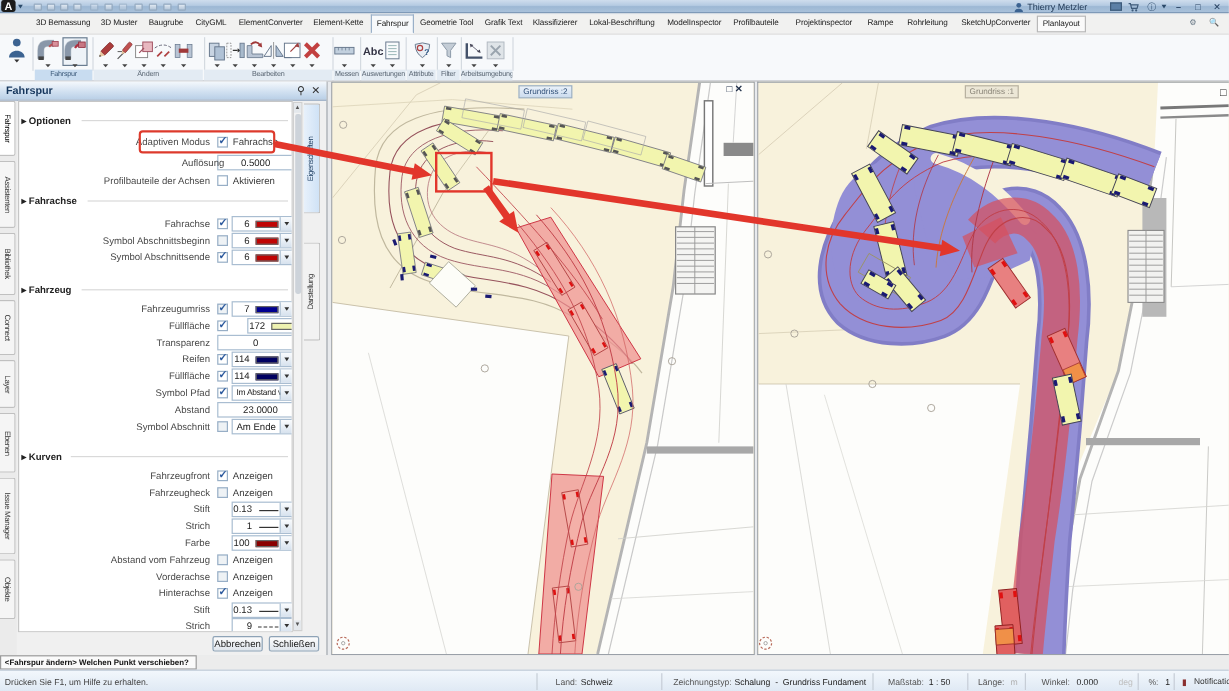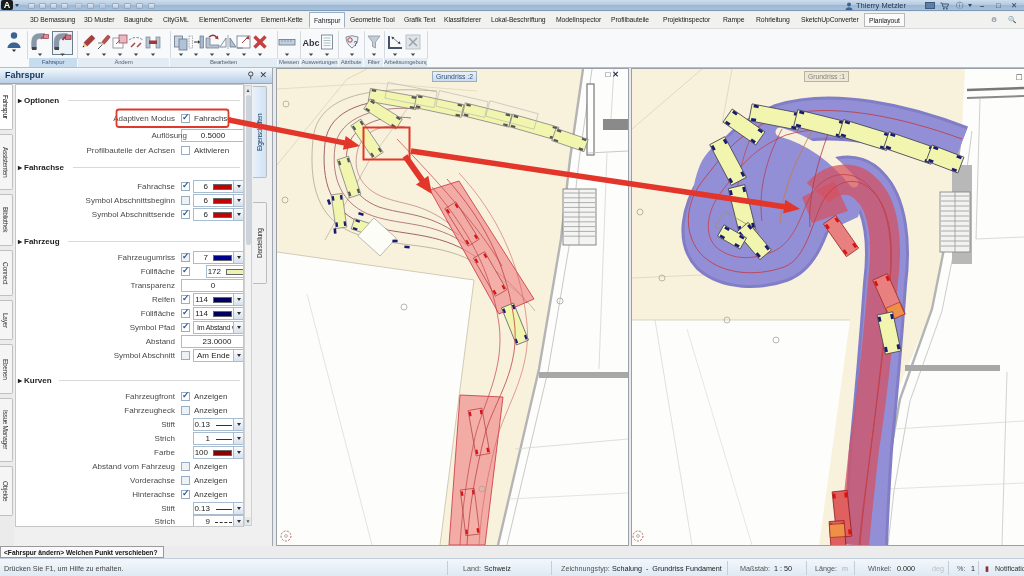--- a/index.html
+++ b/index.html
@@ -804,20 +804,24 @@
           <span class="dd"></span>
         </div>
 </div>
  <div class="rtab active" style="position:absolute;left:253px;top:18px;height:92px;line-height:13px">Eigenschaften</div>
       <div class="rtab" style="position:absolute;left:253px;top:134px;height:82px;line-height:13px">Darstellung</div>
  <div id="pscroll" style="position:absolute;left:244px;top:17px;width:8px;height:441px;background:#f3f3f3;border:1px solid #d0d0d0">
  <div style="position:absolute;top:0;left:0;width:6px;height:8px;background:#e4e8ec;font-size:5px;color:#555;text-align:center;line-height:8px">▲</div>
  <div style="position:absolute;bottom:0;left:0;width:6px;height:8px;background:#e4e8ec;font-size:5px;color:#555;text-align:center;line-height:8px">▼</div>
  <div style="position:absolute;top:9px;left:0.5px;width:5px;height:150px;background:#cdd3da;border-radius:2px"></div>
       </div>
+ <div id="pbtns" style="position:absolute;left:15px;top:459px;width:237px;height:19px;background:#f0f0f0">
+   <div class="btn" style="left:162px;top:3px;width:42px">Abbrechen</div>
+   <div class="btn" style="left:209px;top:3px;width:42px">Schließen</div>
+ </div>
 </div>
 
 <div id="promptrow">
       <div id="promptbox">&lt;Fahrspur ändern&gt; Welchen Punkt verschieben?</div>
     </div>
 <div id="statusbar">
  <div class="sfield" style="left:4px;color:#444">Drücken Sie F1, um Hilfe zu erhalten.</div>
  <div class="ssep" style="left:447px"></div>
  <div class="sfield" style="left:463px">Land:</div>
       <div class="sfield" style="left:484px;color:#222">Schweiz</div>

